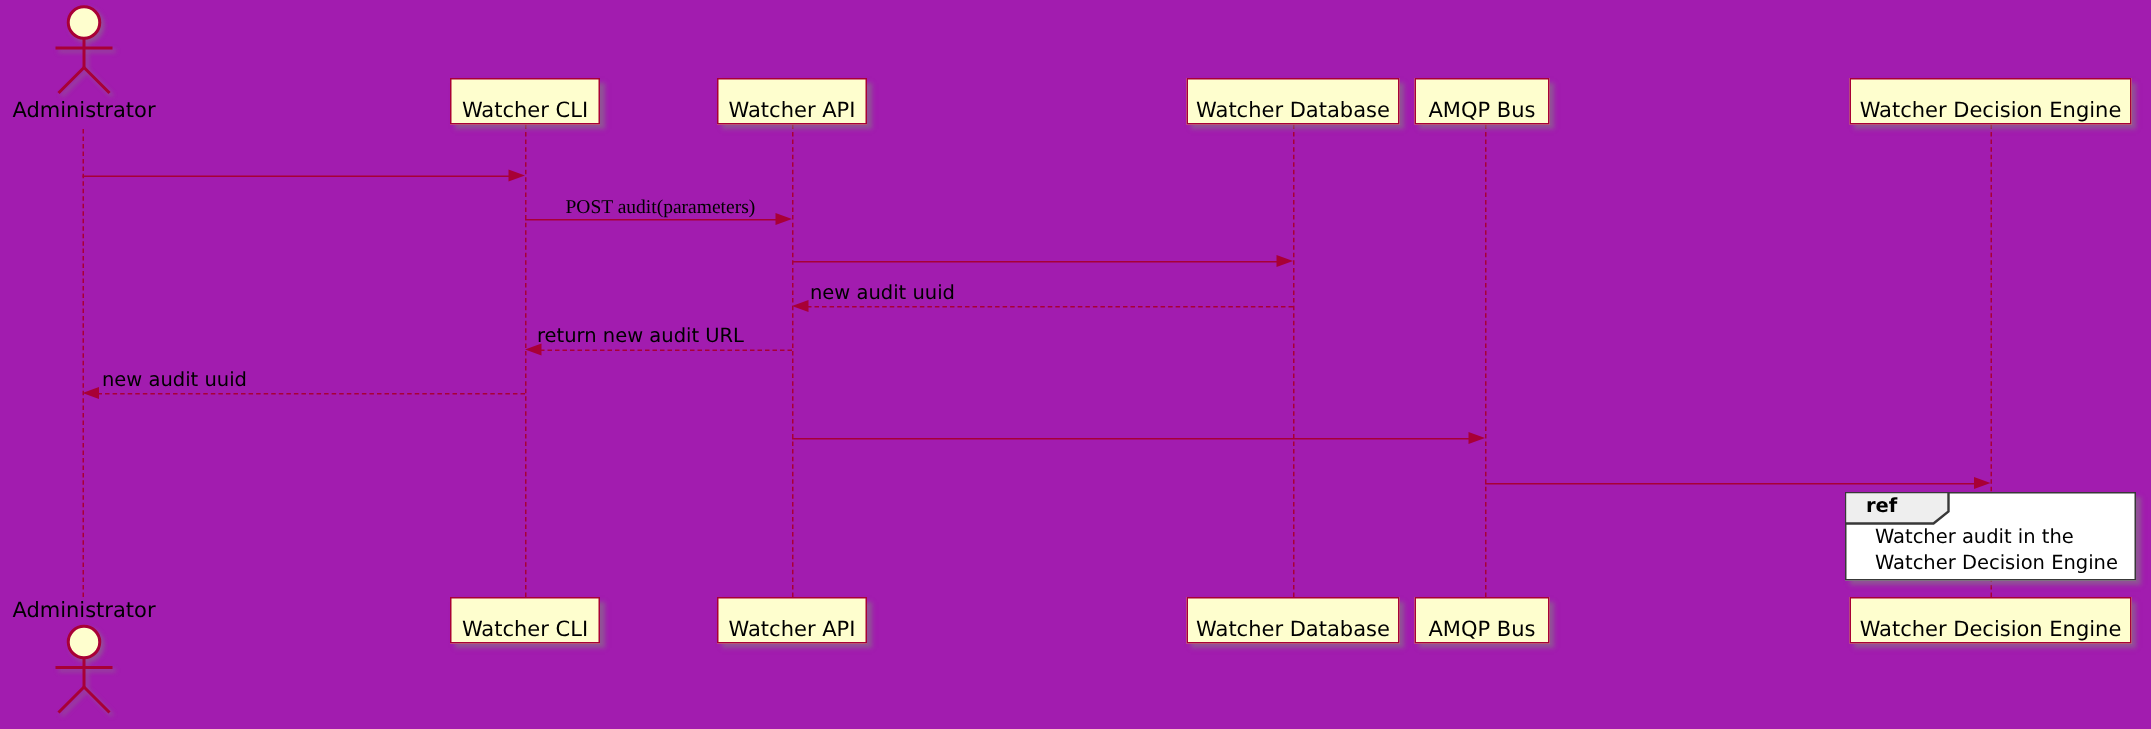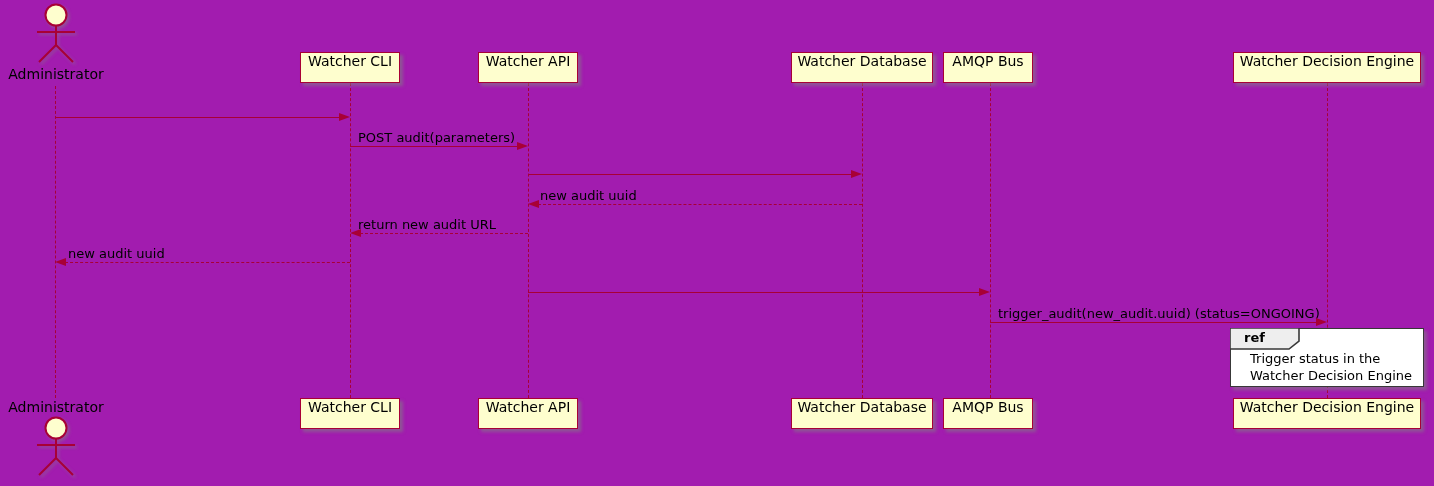--- a/index.html
+++ b/index.html
@@ -5,21 +5,21 @@
   html, body { margin:0; padding:0; background:#ffffff; }
   body { width:1434px; height:486px; overflow:hidden;
          font-family:"DejaVu Sans", sans-serif; color:#000; }
   .stage { position:relative; width:1434px; height:486px; background:#a21caf; }
 
   .lifeline { position:absolute; width:0; border-left:1px dashed #A80036; }
 
   .pbox { position:absolute; height:31px; box-sizing:border-box;
           background:#FEFECE; border:1.6px solid #A80036;
           box-shadow:3px 3px 3px rgba(130,130,130,0.55);
-          display:flex; align-items:flex-start; justify-content:center;
+          display:flex; align-items:flex-end; justify-content:center;
           font-size:14px; white-space:nowrap; }
 
   .actor-label { position:absolute; width:112px; text-align:center;
                  font-size:14px; white-space:nowrap; }
   .actor-svg { position:absolute; filter:drop-shadow(2.5px 2.5px 1.5px rgba(130,130,130,0.5)); }
 
   .msg-label { position:absolute; font-size:13px; white-space:nowrap; }
   .msg-line  { position:absolute; height:0; }
   .msg-line.solid  { border-top:1px solid #A80036; }
   .msg-line.dashed { border-top:1px dashed #A80036; }
@@ -68,21 +68,21 @@
   <div class="pbox" style="left:943px;  top:52px; width:90px;">
     <span>AMQP Bus</span>
     </div>
   <div class="pbox" style="left:1233px; top:52px; width:188px;">
     <span>Watcher Decision Engine</span>
     </div>
 
   <div class="msg-line solid" style="left:55px; top:117px; width:285px;"></div>
   <div class="head r" style="left:339px; top:113px;"></div>
 
-  <div class="msg-label" style="left:358px; top:130px;">POST audit(parameters)</div>
+  <div class="msg-label" style="left:377px; top:130px;font-family:Liberation Serif, serif;">POST audit(parameters)</div>
   <div class="msg-line solid" style="left:350px; top:146px; width:168px;"></div>
   <div class="head r" style="left:517px; top:142px;"></div>
 
   <div class="msg-line solid" style="left:528px; top:174px; width:324px;"></div>
   <div class="head r" style="left:851px; top:170px;"></div>
 
   <div class="msg-label" style="left:540px; top:188px;">new audit uuid</div>
   <div class="msg-line dashed" style="left:538px; top:204px; width:324px;"></div>
   <div class="head l" style="left:528px; top:200px;"></div>
 
@@ -90,31 +90,30 @@
   <div class="msg-line dashed" style="left:360px; top:233px; width:168px;"></div>
   <div class="head l" style="left:350px; top:229px;"></div>
 
   <div class="msg-label" style="left:68px; top:246px;">new audit uuid</div>
   <div class="msg-line dashed" style="left:65px; top:262px; width:285px;"></div>
   <div class="head l" style="left:55px; top:258px;"></div>
 
   <div class="msg-line solid" style="left:528px; top:292px; width:452px;"></div>
   <div class="head r" style="left:979px; top:288px;"></div>
 
-  <div class="msg-label" style="left:998px; top:306px;">trigger_audit(new_audit.uuid) (status=ONGOING)</div>
   <div class="msg-line solid" style="left:990px; top:322px; width:327px;"></div>
   <div class="head r" style="left:1316px; top:318px;"></div>
 
   <div class="refbox">
     <svg class="ref-tab" width="72" height="22" viewBox="0 0 72 22">
       <polygon points="0,0 69,0 69,13 59,21 0,21" fill="#EEEEEE" stroke="#383838" stroke-width="1.6"></polygon>
     </svg>
     <div class="ref-keyword">ref</div>
     <div class="ref-body">
-      <div>Trigger status in the</div>
+      <div>Watcher audit in the</div>
       <div>Watcher Decision Engine</div>
     </div>
   </div>
 
   <div class="pbox" style="left:300px;  top:398px; width:100px;">
     <span>Watcher CLI</span>
     </div>
   <div class="pbox" style="left:478px;  top:398px; width:100px;">
     <span>Watcher API</span>
     </div>

